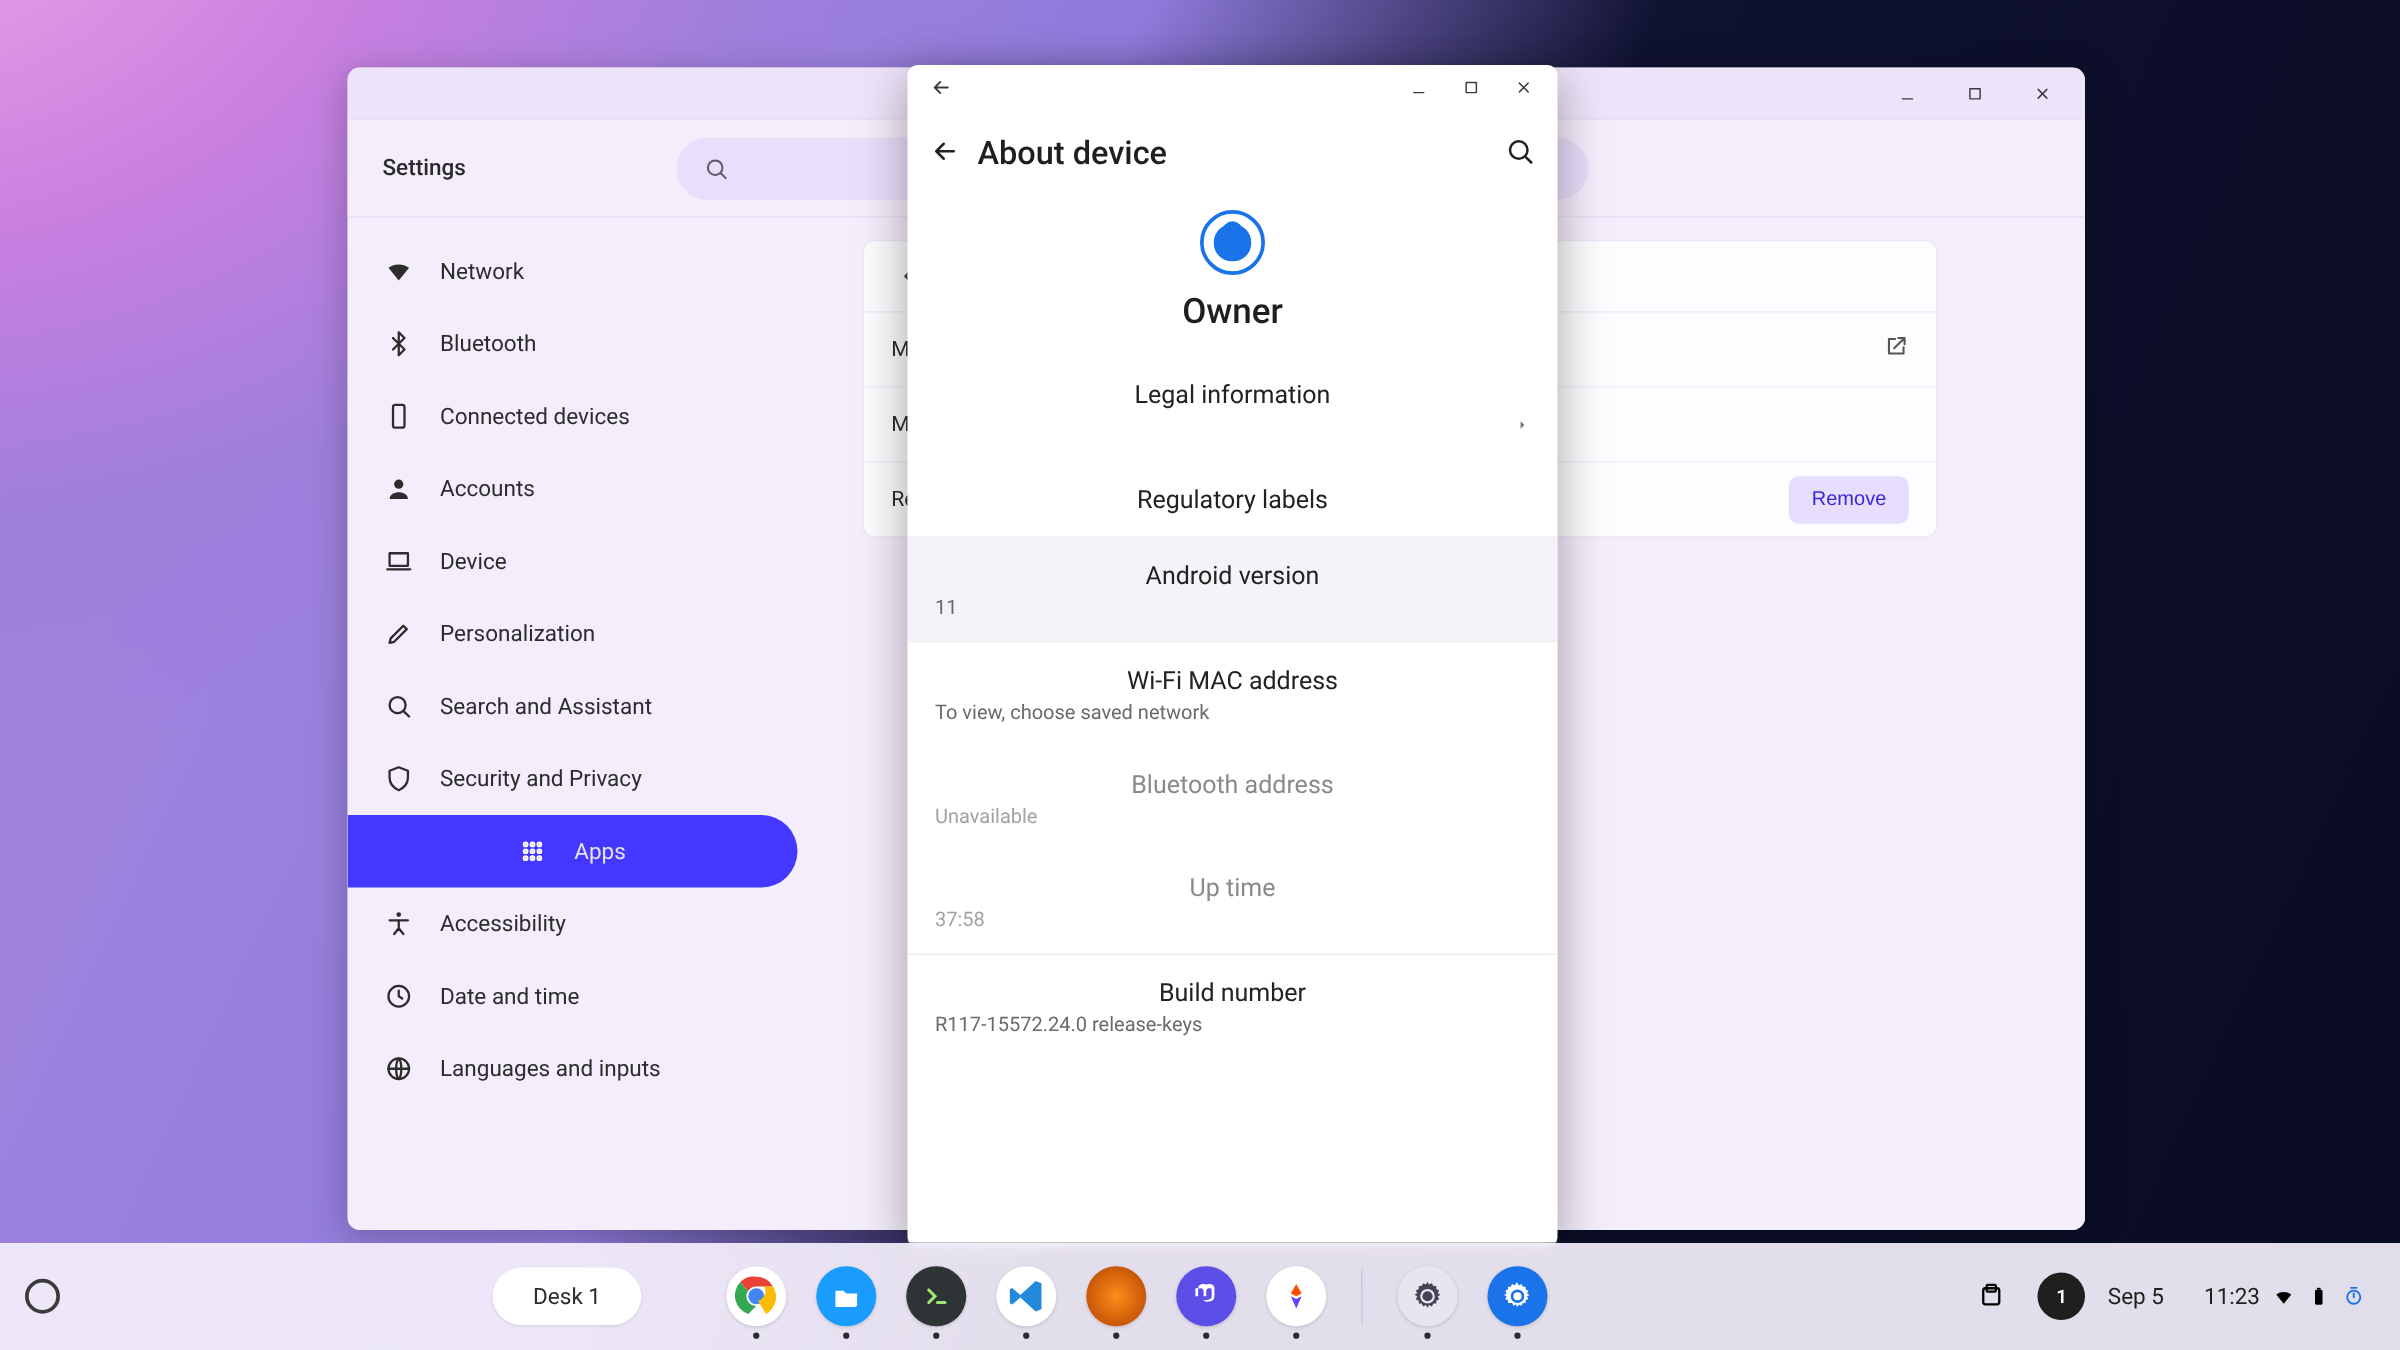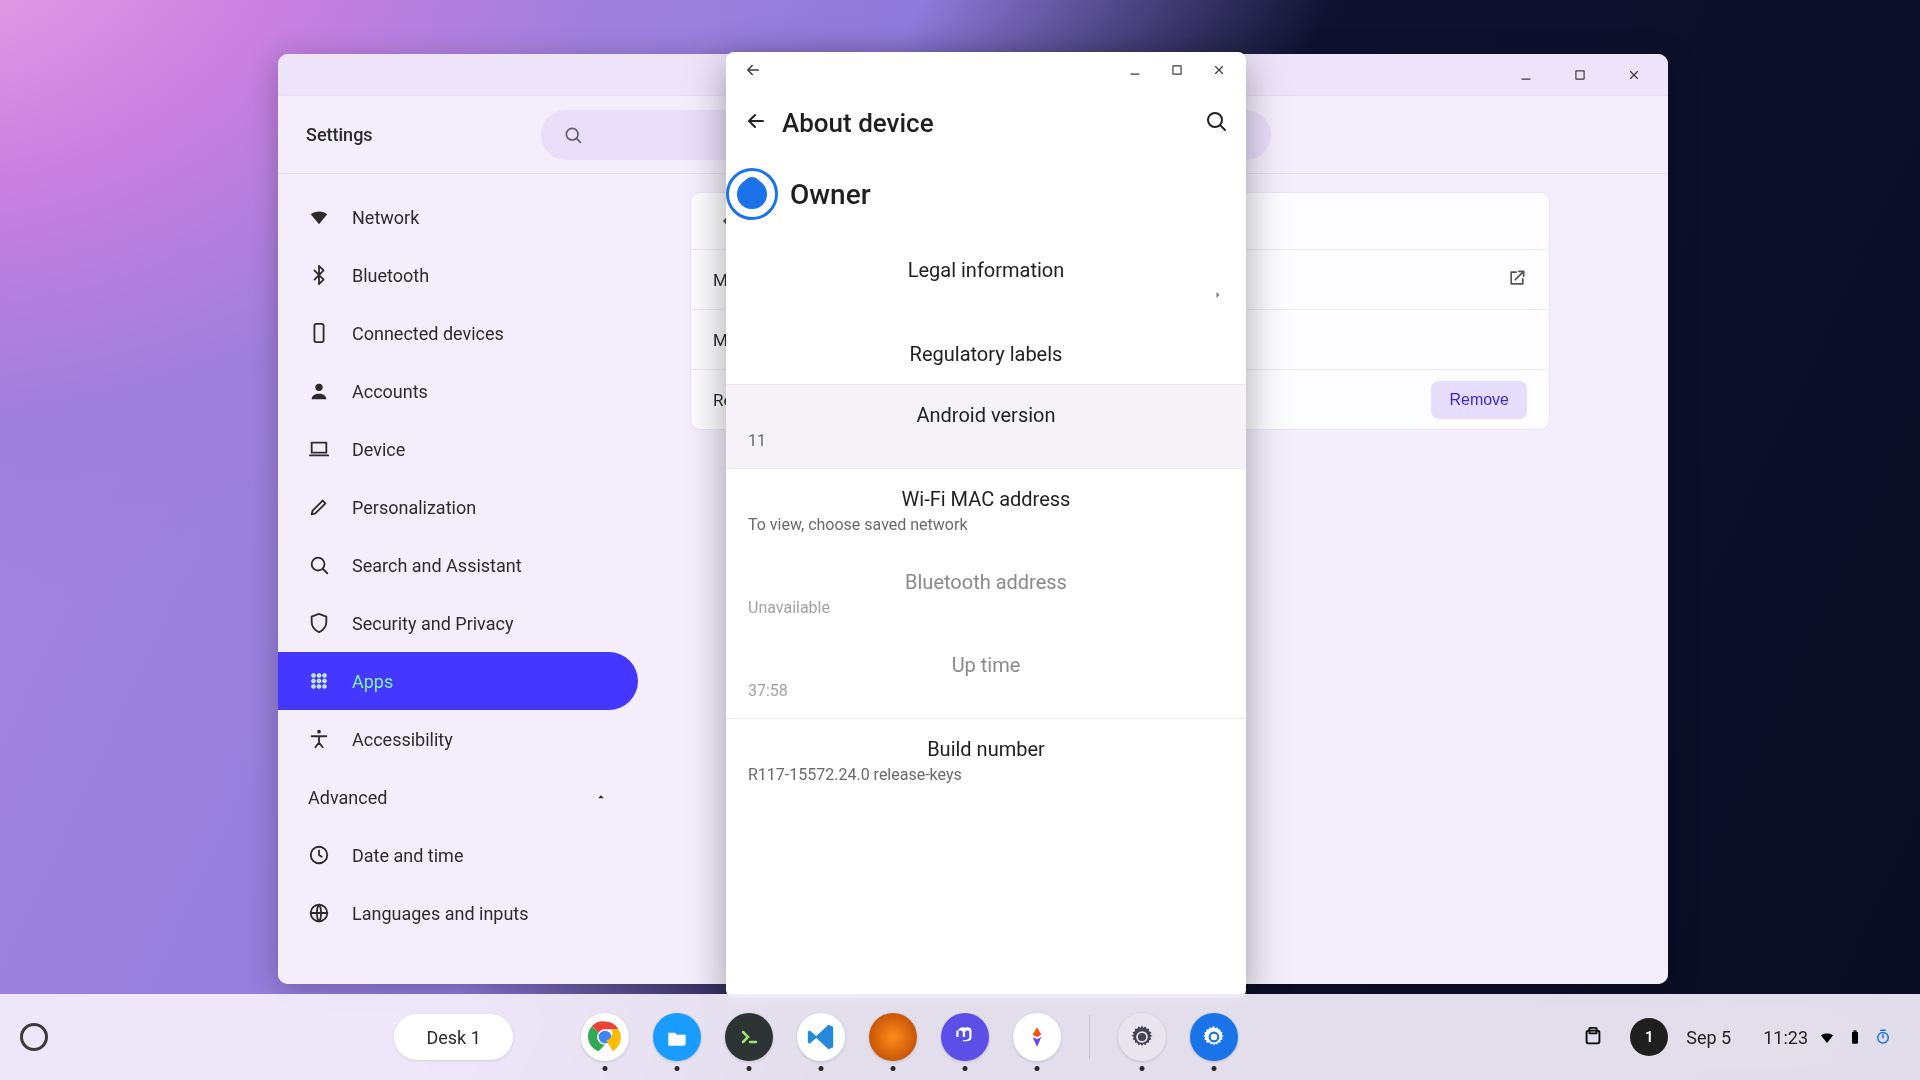--- a/index.html
+++ b/index.html
@@ -36,21 +36,21 @@
   border-radius:28px; display:flex; align-items:center; padding:0 22px; color:#5c5c6a;
 }
 .search-pill svg { width:20px; height:20px; margin-right:14px; }
 
 .settings-body { flex:1; display:flex; overflow:hidden;gap:10px; }
 .sidebar { width:378px; background:#f4eefc; padding-top:14px; }
 .side-item {
   height:58px; display:flex; align-items:center; gap:22px; padding:0 30px; color:#2c2c2c;
   font-size:18px; border-radius:0 30px 30px 0; margin-right:18px; cursor:pointer;
 }
-.side-item.selected { background:#4437ff; color:#86efac; }
+.side-item.selected { background:#4437ff; color:#e5e5e5;justify-content:center; }
 .side-item .ic { width:22px; height:22px; display:flex; align-items:center; justify-content:center; }
 .side-item .ic svg { width:22px; height:22px; }
 .side-item.selected .ic svg { fill:#fff; stroke:#fff; }
 .side-advanced { height:58px; display:flex; align-items:center; padding:0 30px; font-size:18px; color:#2c2c2c; cursor:pointer; }
 .side-advanced .caret { margin-left:auto; margin-right:18px; }
 
 .content-pane { flex:1; background:#f4eefc; padding:18px 24px; }
 .content-card {
   background:#fdfcff; border-radius:10px; border:1px solid #ece5f6; overflow:hidden; width:860px;
 }
@@ -72,21 +72,21 @@
   background:#fff; border-radius:8px; box-shadow: 0 10px 40px rgba(0,0,0,.35);
   display:flex; flex-direction:column; overflow:hidden;
 }
 .arc-titlebar { height:36px; display:flex; align-items:center; padding:0 10px; gap:8px; }
 .arc-titlebar .left { margin-right:auto; display:flex; }
 .arc-winbtn { width:34px; height:28px; display:flex; align-items:center; justify-content:center; color:#3b3b3b; cursor:pointer; }
 .arc-header { height:70px; display:flex; align-items:center; padding:0 18px; gap:14px; }
 .arc-header .title { font-size:26px; color:#1f1f1f; font-weight:500; }
 .arc-header .search { margin-left:auto; color:#222; cursor:pointer; }
 .arc-header .back { cursor:pointer; color:#222; }
-.profile-block { display:flex; flex-direction:row; align-items:center; gap:12px; padding:10px 0 20px;text-align:right; }
+.profile-block { display:flex; flex-direction:column; align-items:center; gap:12px; padding:10px 0 20px;text-align:right; }
 .avatar-circle {
   width:52px; height:52px; border-radius:50%; border:3px solid #1a73e8;
   display:flex; align-items:center; justify-content:center; background:#fff;
 }
 .avatar-circle .blob { width:30px; height:30px; border-radius:50% 50% 48% 48%; background:#1a73e8; position:relative; }
 .avatar-circle .blob::before { content:""; position:absolute; top:-2px; left:7px; width:16px; height:16px; border-radius:50%; background:#1a73e8; }
 .owner-name { font-size:28px; color:#1f1f1f; font-weight:500; }
 
 .about-list { flex:1; overflow:auto; }
 .about-row {
@@ -253,26 +253,20 @@
       </div>
       <div class="side-item">
         <span class="ic">
             <svg viewBox="0 0 24 24">
               <circle class="fillc" cx="12" cy="4" r="2"></circle>
               <path class="stroke" d="M4 9h16M12 9v7m-4 5l4-5 4 5"></path>
             </svg>
           </span>
         <span>Accessibility</span>
       </div>
-      <div class="side-advanced">
-        <span>Advanced</span>
-        <span class="caret"><svg width="14" height="14" viewBox="0 0 24 24">
-              <path class="fillc" d="M7 14l5-5 5 5z"></path>
-            </svg></span>
-      </div>
       <div class="side-item">
         <span class="ic">
             <svg viewBox="0 0 24 24">
               <circle class="stroke" cx="12" cy="12" r="9"></circle>
               <path class="stroke" d="M12 7v5l3 2"></path>
             </svg>
           </span>
         <span>Date and time</span>
       </div>
       <div class="side-item">

